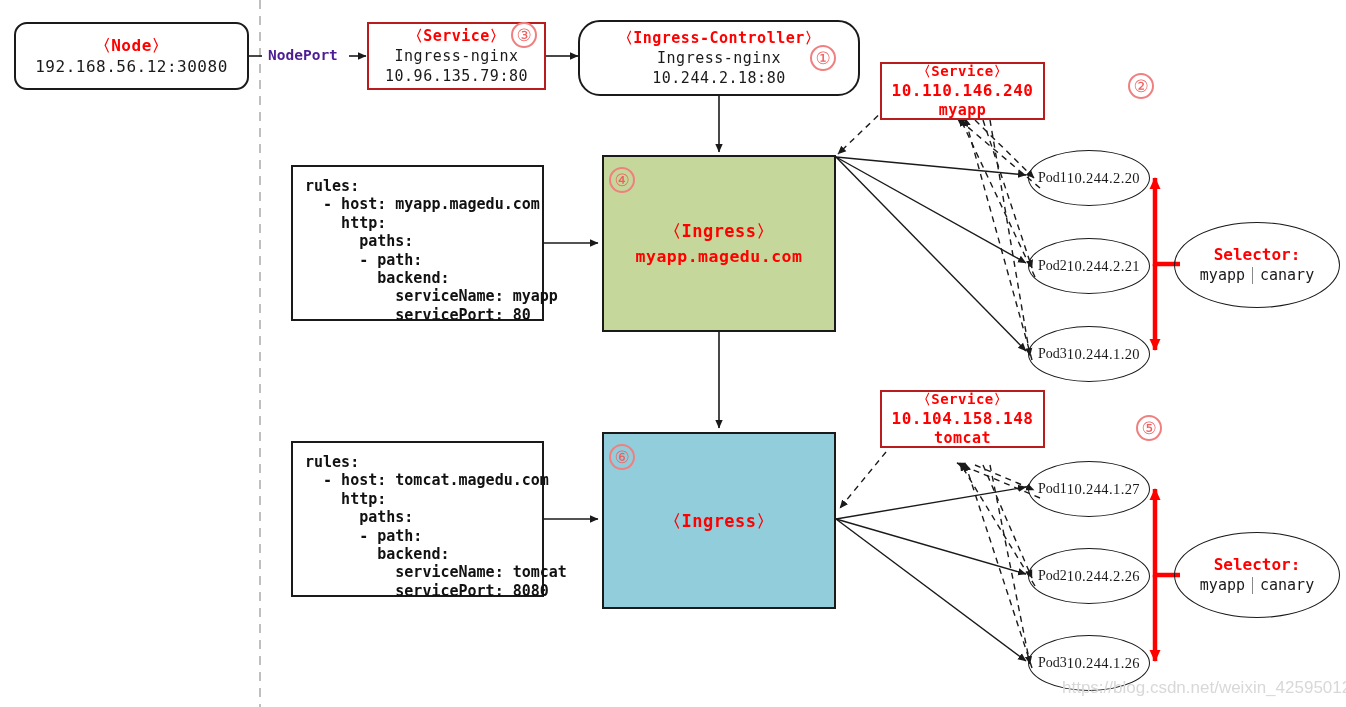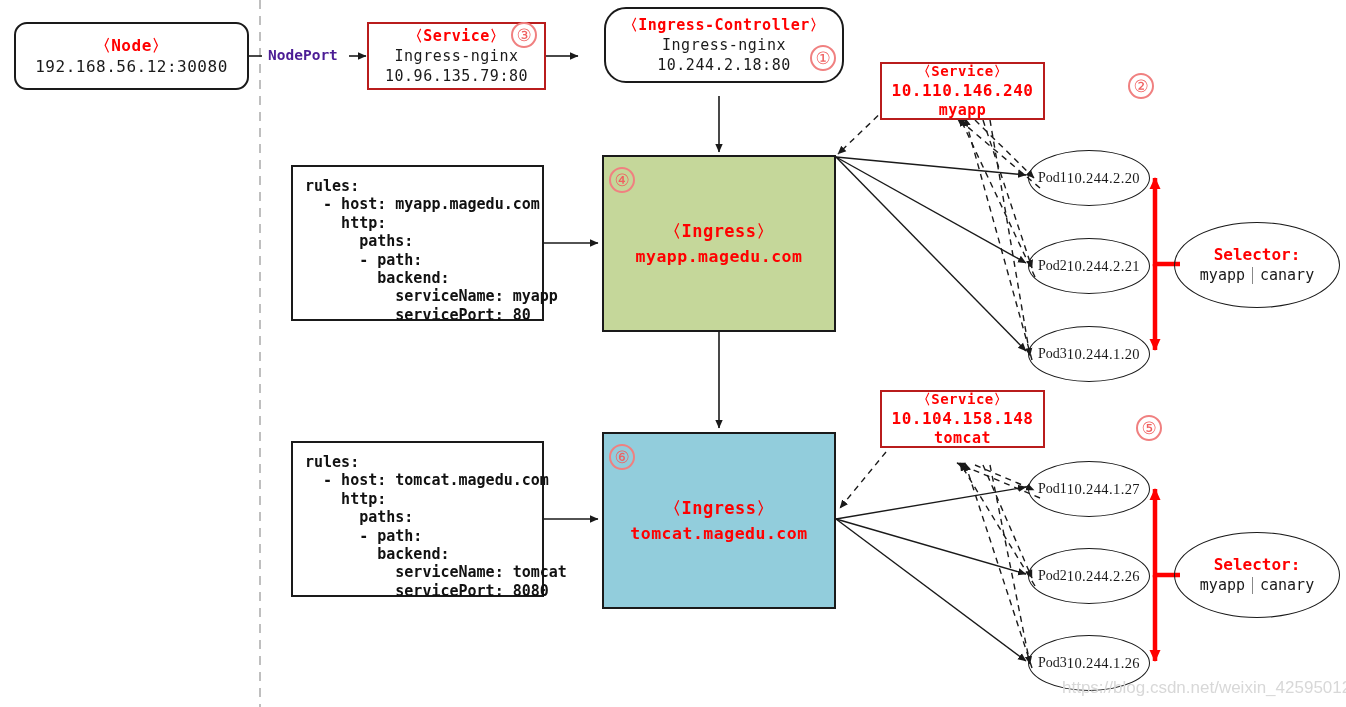--- a/index.html
+++ b/index.html
@@ -239,21 +239,21 @@
 
   <div class="edge-label" style="left:267px; top:47px;">NodePort</div>
 
   <div class="plain-box" style="left:367px; top:22px; width:179px; height:68px;">
     <div class="red-title" style="font-size:15px; line-height:20px;">〈Service〉</div>
     <div class="mono-black" style="font-size:15px; line-height:20px;">Ingress-nginx</div>
     <div class="mono-black" style="font-size:15px; line-height:20px;">10.96.135.79:80</div>
   </div>
   <div class="circle-num" style="left:511px; top:22px;">③</div>
 
-  <div class="node-box" style="left:578px; top:7px; width:240px; height:76px;margin-left:26px;">
+  <div class="node-box" style="left:578px; top:20px; width:282px; height:76px;">
     <div class="red-title" style="font-size:15px; line-height:20px;">〈Ingress-Controller〉</div>
     <div class="mono-black" style="font-size:15px; line-height:20px;">Ingress-nginx</div>
     <div class="mono-black" style="font-size:15px; line-height:20px;">10.244.2.18:80</div>
   </div>
   <div class="circle-num" style="left:810px; top:45px;">①</div>
 
   <div class="yaml-box" style="left:291px; top:165px; width:253px; height:156px;">rules:
   - host: myapp.magedu.com
     http:
       paths:
@@ -272,21 +272,20 @@
           servicePort: 8080</div>
 
   <div class="ingress-box" style="left:602px; top:155px; width:234px; height:177px; background:#c5d79a;">
     <div class="red-title" style="font-size:17px; line-height:26px;">〈Ingress〉</div>
     <div class="mono-red" style="font-size:16.5px; line-height:26px;">myapp.magedu.com</div>
   </div>
   <div class="circle-num" style="left:609px; top:167px;">④</div>
 
   <div class="ingress-box" style="left:602px; top:432px; width:234px; height:177px; background:#92cddc;">
     <div class="red-title" style="font-size:17px; line-height:26px;">〈Ingress〉</div>
-    <div class="mono-red" style="font-size:16.5px; line-height:26px;">tomcat.magedu.com</div>
   </div>
   <div class="circle-num" style="left:609px; top:444px;">⑥</div>
 
   <div class="plain-box" style="left:880px; top:62px; width:165px; height:58px;">
     <div class="red-title" style="font-size:14px; line-height:19px;">〈Service〉</div>
     <div class="mono-red" style="font-size:16px; line-height:20px;">10.110.146.240</div>
     <div class="mono-red" style="font-size:15px; line-height:19px;">myapp</div>
   </div>
   <div class="circle-num" style="left:1128px; top:73px;">②</div>
 

